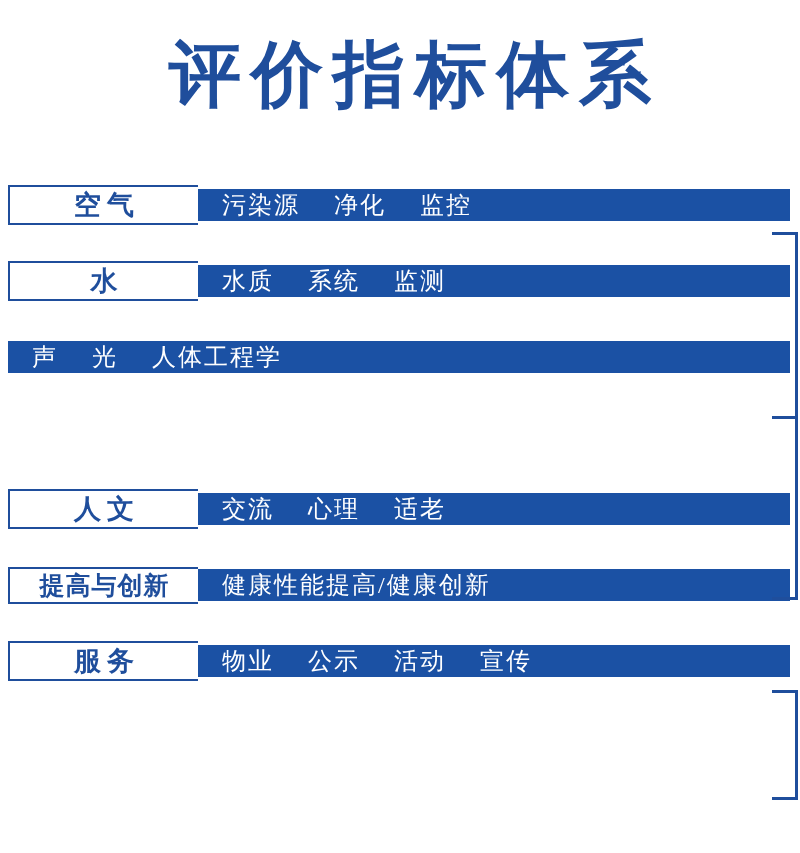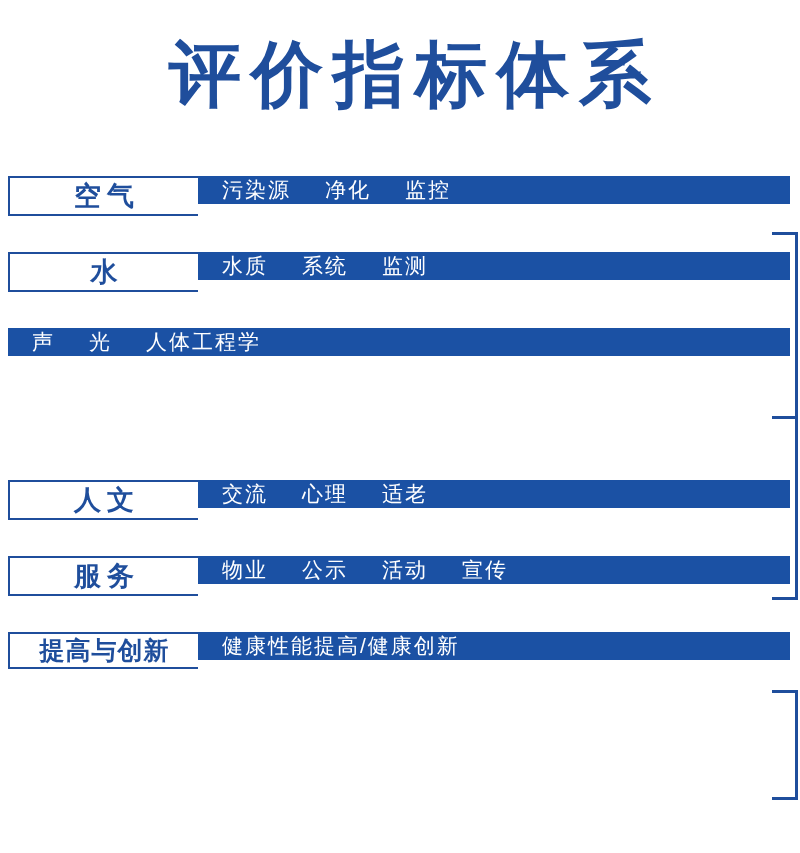--- a/index.html
+++ b/index.html
@@ -27,21 +27,21 @@
     font-family: "Liberation Sans", sans-serif;
   }
   #rows {
     margin-top: 66px;
     padding-left: 8px;
     padding-right: 10px;
     position: relative;
   }
   .row {
     display: flex;
-    align-items: flex-start;
+    align-items: center;
     margin-bottom: 18px;
     height: 58px;
   }
   .row-label {
     width: 190px;
     min-width: 190px;
     box-sizing: border-box;
     border: 2px solid #1f4e9c;
     border-right: none;
     background: #ffffff;
@@ -56,29 +56,30 @@
   }
   .row-label.wide {
     font-size: 25px;
     letter-spacing: 1px;
     text-indent: 1px;
   }
   .row-items {
     flex: 1;
     background: #1b51a4;
     color: #ffffff;
-    font-size: 21px;
+    font-size: 24px;
     display: flex;
     align-items: center;
     padding-left: 24px;
     box-sizing: border-box;
     gap: 34px;
     letter-spacing: 2px;
     white-space: nowrap;
     overflow: hidden;
+    font-family: Liberation Serif, serif;
   }
   .row-items.tight {
     gap: 0px;
     letter-spacing: 2px;
   }
   .row-item {
     display: inline-block;
   }
   #bracket-top-group {
     position: absolute;
@@ -174,33 +175,33 @@
   <div class="row">
     <div class="row-label">人文</div>
     <div class="row-items">
       <span class="row-item">交流</span>
       <span class="row-item">心理</span>
       <span class="row-item">适老</span>
     </div>
   </div>
 
   <div class="row">
+    <div class="row-label wide">提高与创新</div>
+    <div class="row-items tight">
+      <span class="row-item">健康性能提高/健康创新</span>
+    </div>
+  </div>
+
+  <div class="row">
     <div class="row-label">服务</div>
     <div class="row-items">
       <span class="row-item">物业</span>
       <span class="row-item">公示</span>
       <span class="row-item">活动</span>
       <span class="row-item">宣传</span>
-    </div>
-  </div>
-
-  <div class="row">
-    <div class="row-label wide">提高与创新</div>
-    <div class="row-items tight">
-      <span class="row-item">健康性能提高/健康创新</span>
     </div>
   </div>
 
 </div>
 
 <div id="bracket-top-group">
   <div class="vline"></div>
   <div class="hline-a"></div>
   <div class="hline-b"></div>
   <div class="hline-c"></div>

